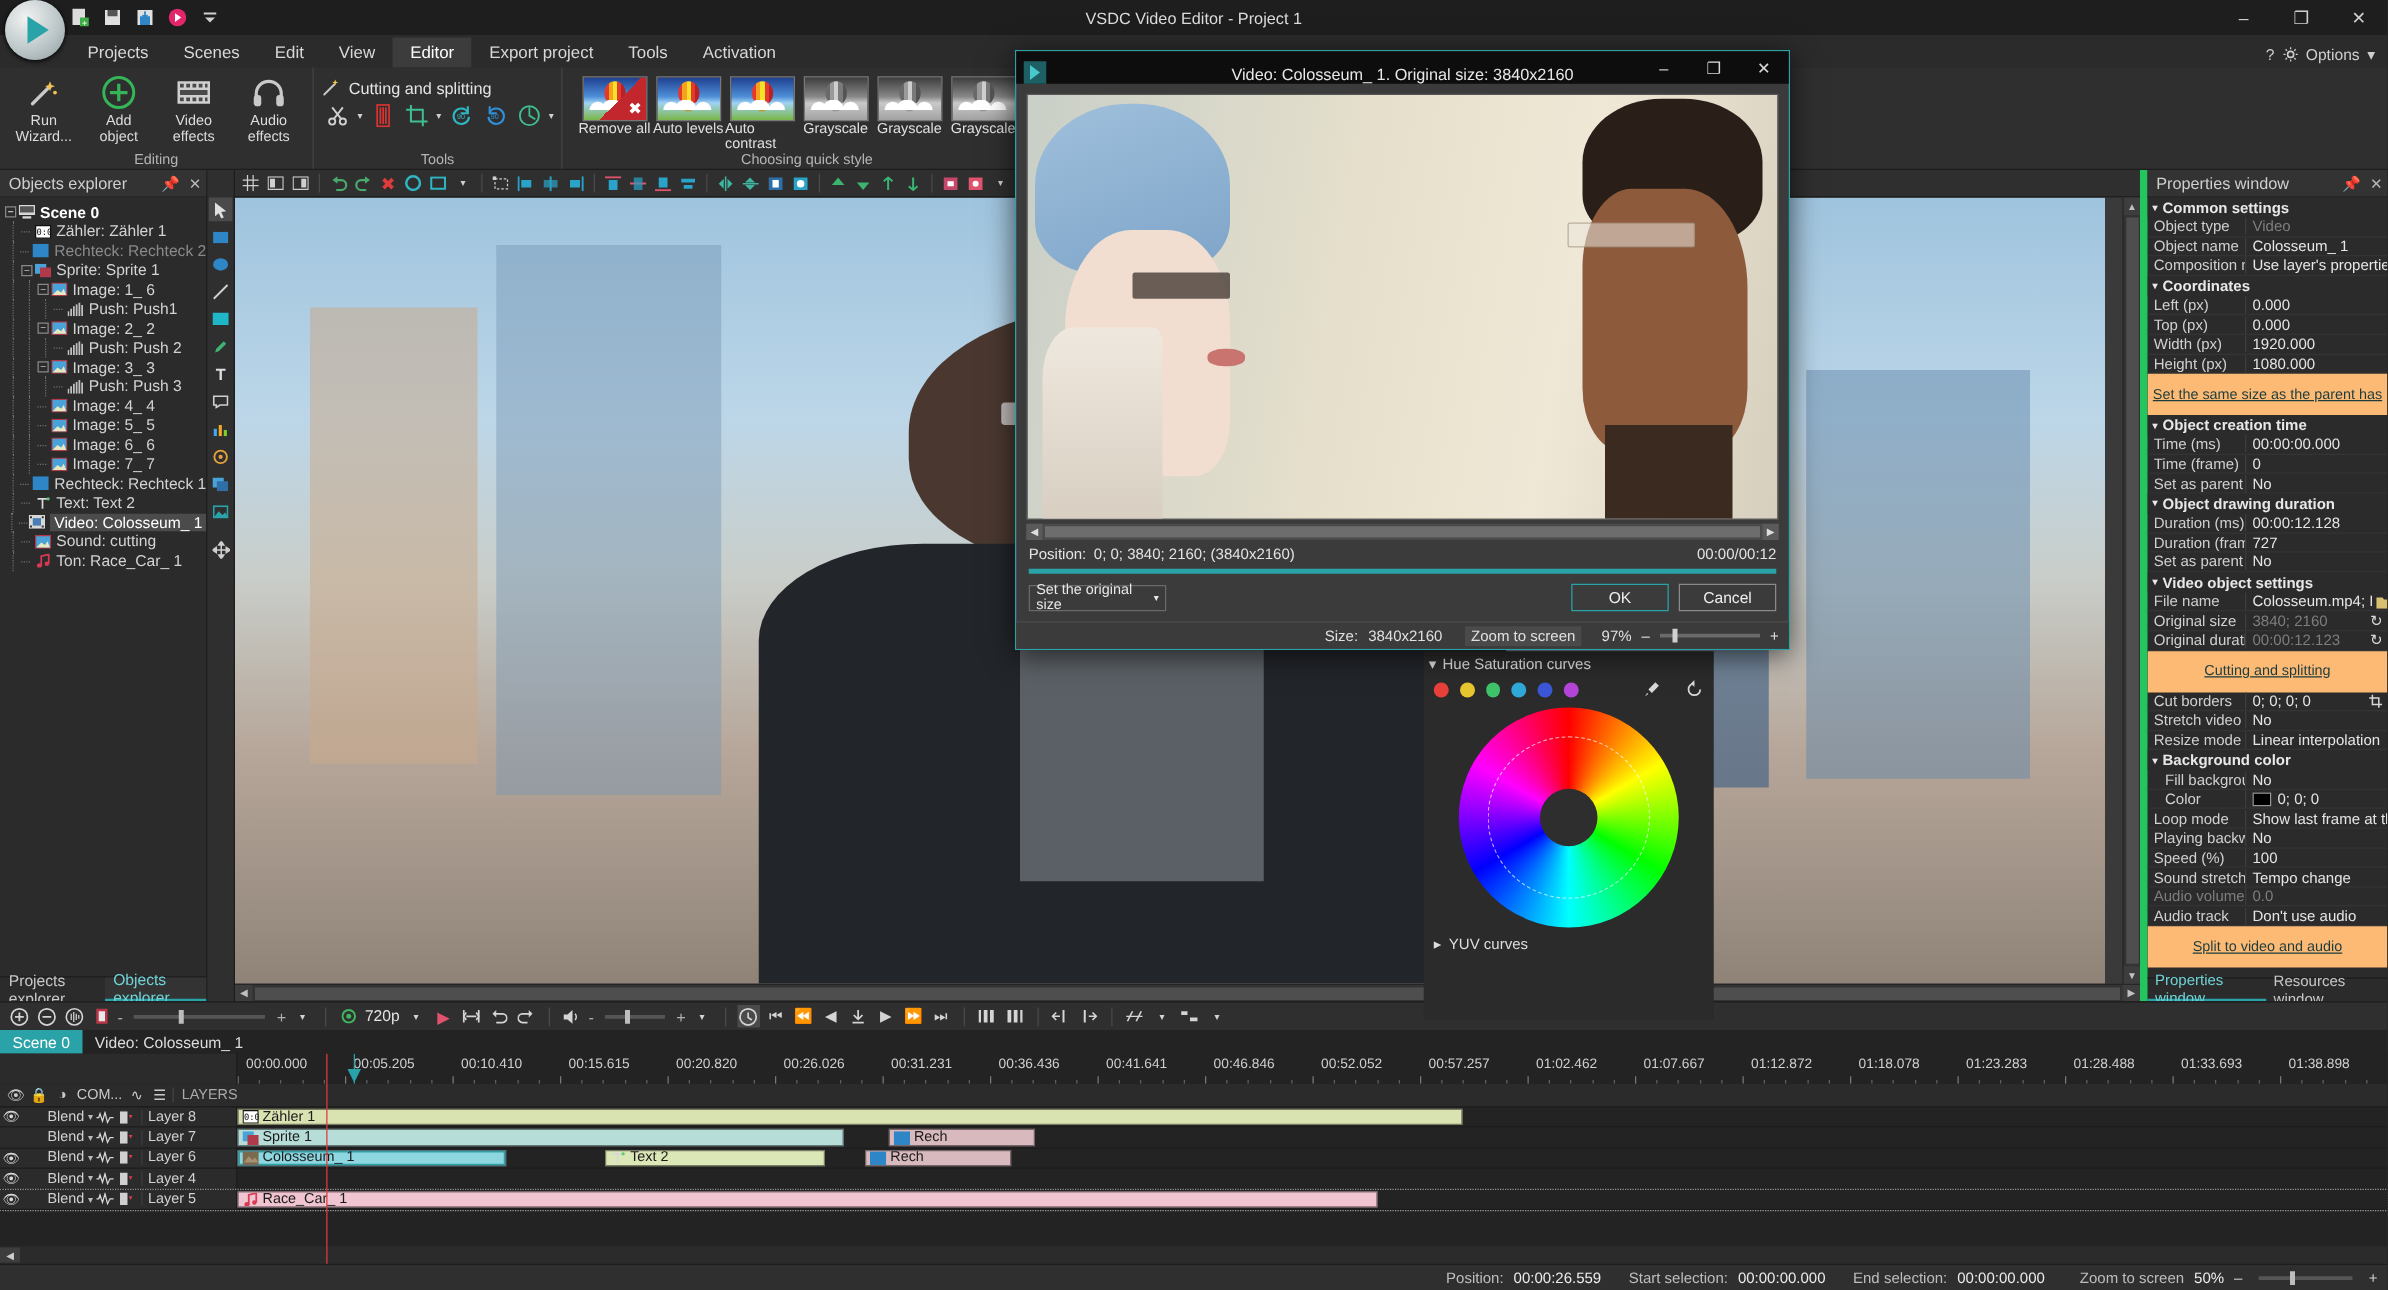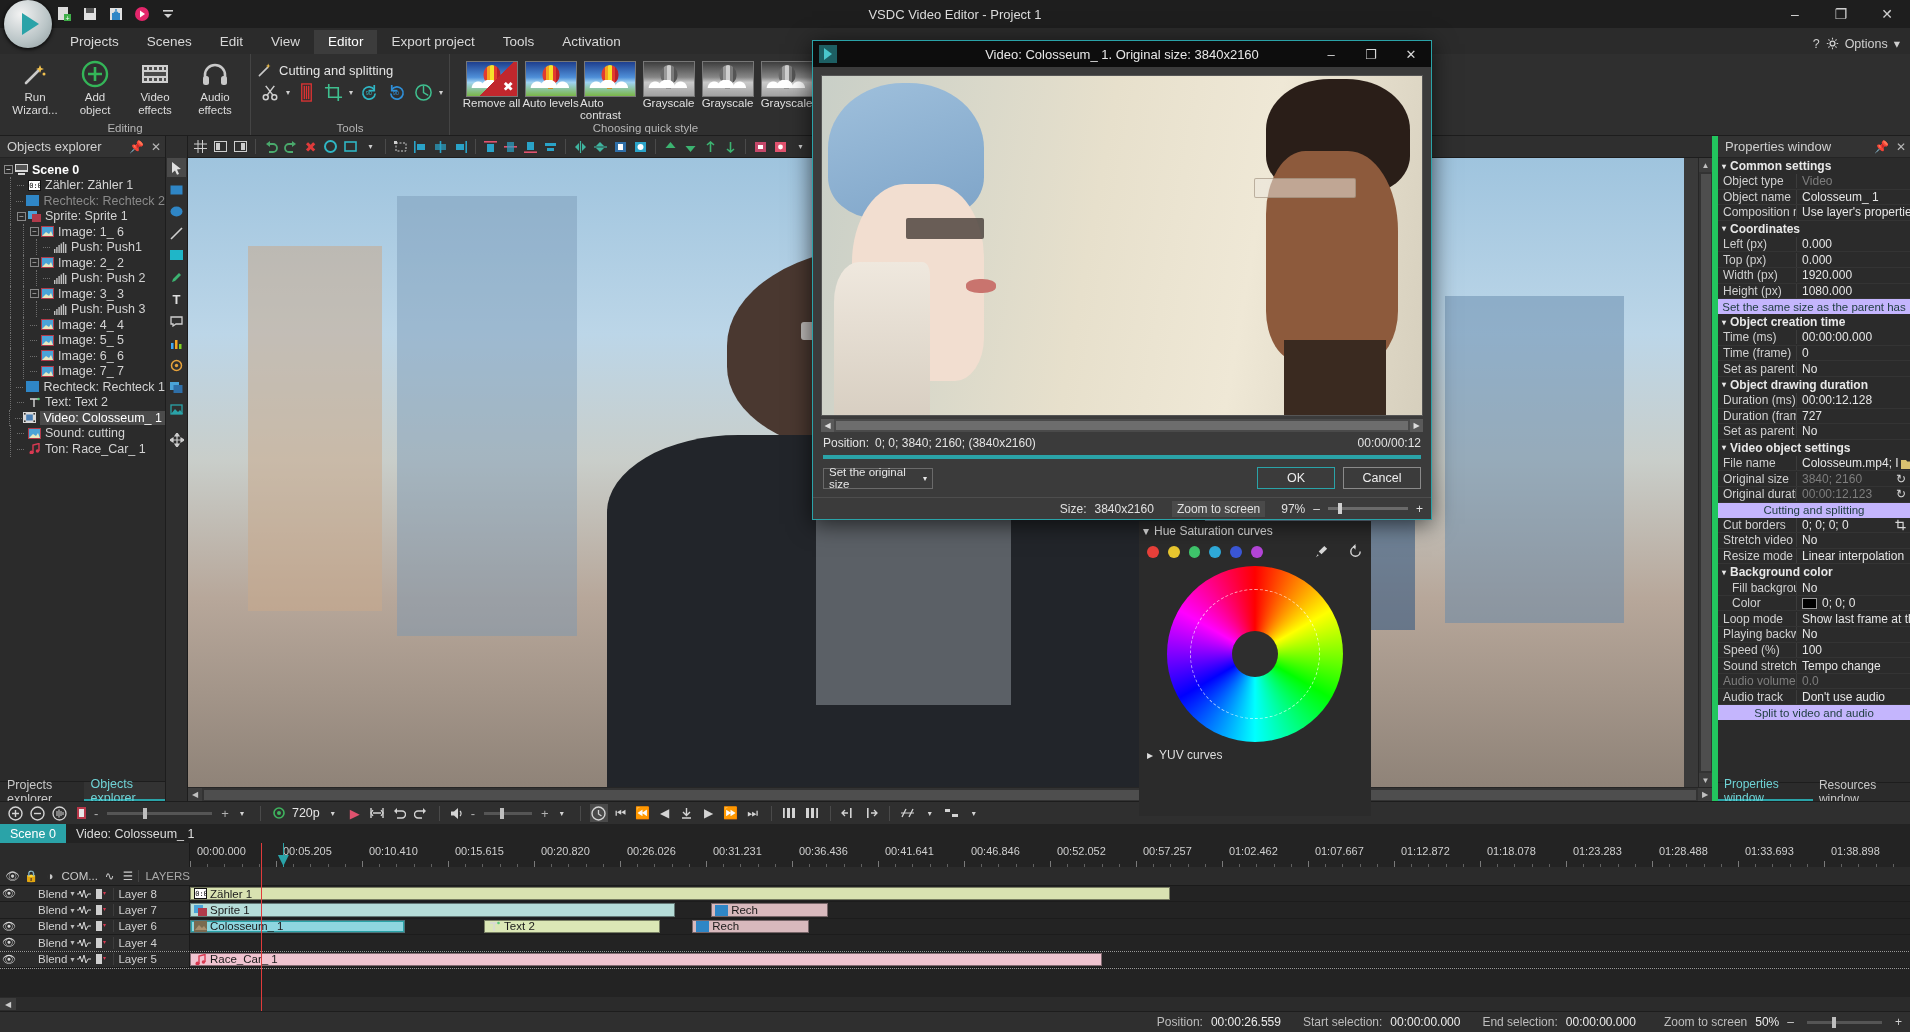--- a/index.html
+++ b/index.html
@@ -115,21 +115,21 @@
   .scrollh .thumbh { height:10px; flex:1; background:#4e4e4e; margin:0 2px;}
 
   
   .rightpanel { width:198px; background:#2b2b2b; border-left:6px solid #22c55e; display:flex; flex-direction:column;}
   .prop-rows { flex:1; overflow:hidden; font-size:12px;}
   .prow { display:flex; height:15.6px; align-items:center; border-bottom:1px solid #343434;}
   .pk { width:78px; padding-left:5px; color:#d0d0d0; overflow:hidden; white-space:nowrap; flex:0 0 78px;}
   .pv { flex:1; padding-left:5px; color:#e6e6e6; border-left:1px solid #3c3c3c; white-space:nowrap; overflow:hidden;}
   .pv.dim, .pk.dim { color:#7e7e7e; }
   .psec { height:16px; display:flex; align-items:center; gap:4px; padding-left:4px; font-weight:bold; color:#e8e8e8; background:#2b2b2b; font-size:12px;}
-  .pband { background:#c4b5fd; color:#1d3c3e; text-align:center; font-size:11.5px; height:15px; display:flex; align-items:center; justify-content:center;}
+  .pband { background:#fdba74; color:#1d3c3e; text-align:center; font-size:11.5px; height:33px; display:flex; align-items:center; justify-content:center;text-decoration:underline;}
   .swatch { width:15px; height:11px; background:#000; border:1px solid #9a9a9a; display:inline-block; margin-right:5px;}
   .rp-tabs { height:19px; display:flex; border-top:1px solid #1d1d1d;}
   .rp-tab { padding:1px 6px; font-size:12px; color:#c8c8c8; display:flex; align-items:center;}
   .rp-tab.active { color:#6fd3d6; border-bottom:2px solid #2aa3a8;}
 
   
   .hsl { position:absolute; left:1139px; top:521px; width:232px; height:295px; background:#2b2b2b; font-size:12px; }
   .hsl-head { display:flex; align-items:center; gap:5px; color:#e2e2e2; padding:3px 4px;}
   .dots-row { display:flex; align-items:center; gap:9px; padding:3px 8px;}
   .cdot { width:12px; height:12px; border-radius:50%; }
@@ -168,21 +168,21 @@
   .playhead { position:absolute; top:0; bottom:0; width:1px; background:#e03b3b; z-index:6;}
   .tl-scroll { height:14px; background:#2b2b2b; display:flex; align-items:center;}
 
   .statusbar { height:21px; background:#2f2f2f; display:flex; align-items:center; gap:8px; padding:0 8px; font-size:12px; color:#d0d0d0; border-top:1px solid #1d1d1d; flex:0 0 21px;}
   .stat-k { color:#bdbdbd; }
   .stat-v { color:#ededed; }
 
   
   .dlg { position:absolute; left:812px; top:40px; width:620px; height:480px; background:#3b3b3b;
          border:1px solid #2aa3a8; box-shadow:0 4px 22px rgba(0,0,0,.65); z-index:60; display:flex; flex-direction:column;}
-  .dlg-title { height:26px; background:#0d0d0d; display:flex; align-items:center; position:relative; flex:0 0 26px;}
+  .dlg-title { height:26px; background:#0d0d0d; display:flex; align-items:flex-end; position:relative; flex:0 0 26px;}
   .dlg-ic { width:18px; height:18px; margin-left:6px; background:#1d5f63; display:flex; align-items:center; justify-content:center;}
   .dlg-ic:after{content:"";width:0;height:0;border-left:8px solid #49c7cc;border-top:6px solid transparent;border-bottom:6px solid transparent;}
   .dlg-t { position:absolute; left:0; right:0; text-align:center; font-size:13px; color:#e8e8e8;}
   .dlg-btns { margin-left:auto; display:flex; z-index:2;}
   .dlg-btns span { width:40px; height:26px; display:flex; align-items:center; justify-content:center; font-size:13px; color:#d8d8d8;}
   .dlg-body { flex:1; padding:8px; display:flex; flex-direction:column; min-height:0;}
   .dlg-img { flex:1; position:relative; overflow:hidden; border:1px solid #555;
              background:linear-gradient(100deg,#c9cfc7 0%, #e7e0cc 45%, #efe8d6 70%, #d6cfbd 100%);}
   .dlg-hscroll { height:13px; background:#4a4a4a; display:flex; align-items:center; margin-top:3px;}
   .dlg-hscroll .arr { width:13px; height:13px; display:flex; align-items:center; justify-content:center; font-size:8px; color:#ddd; background:#5a5a5a;}

